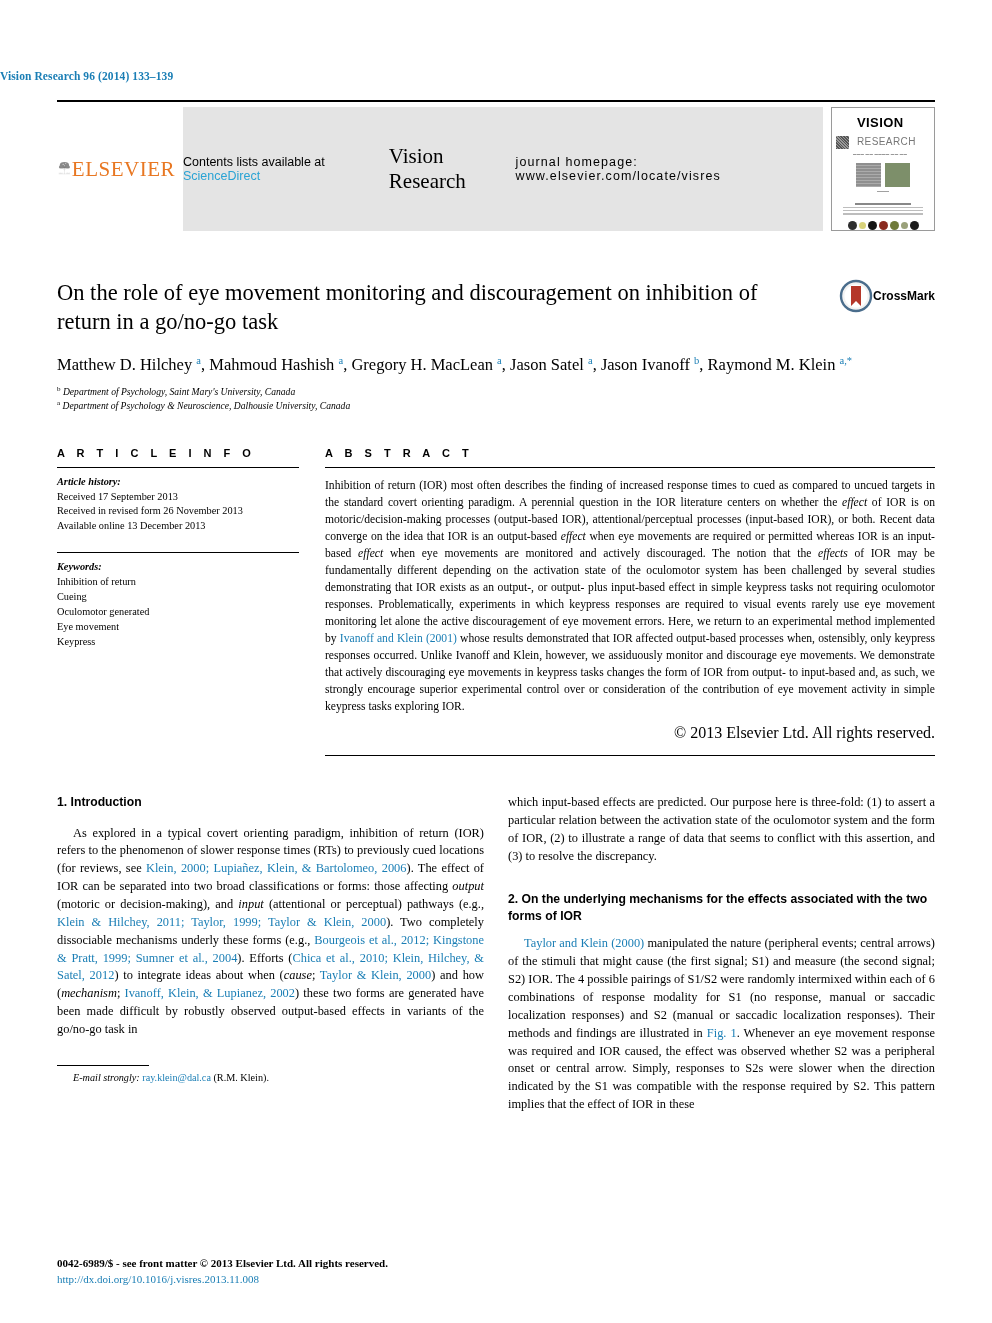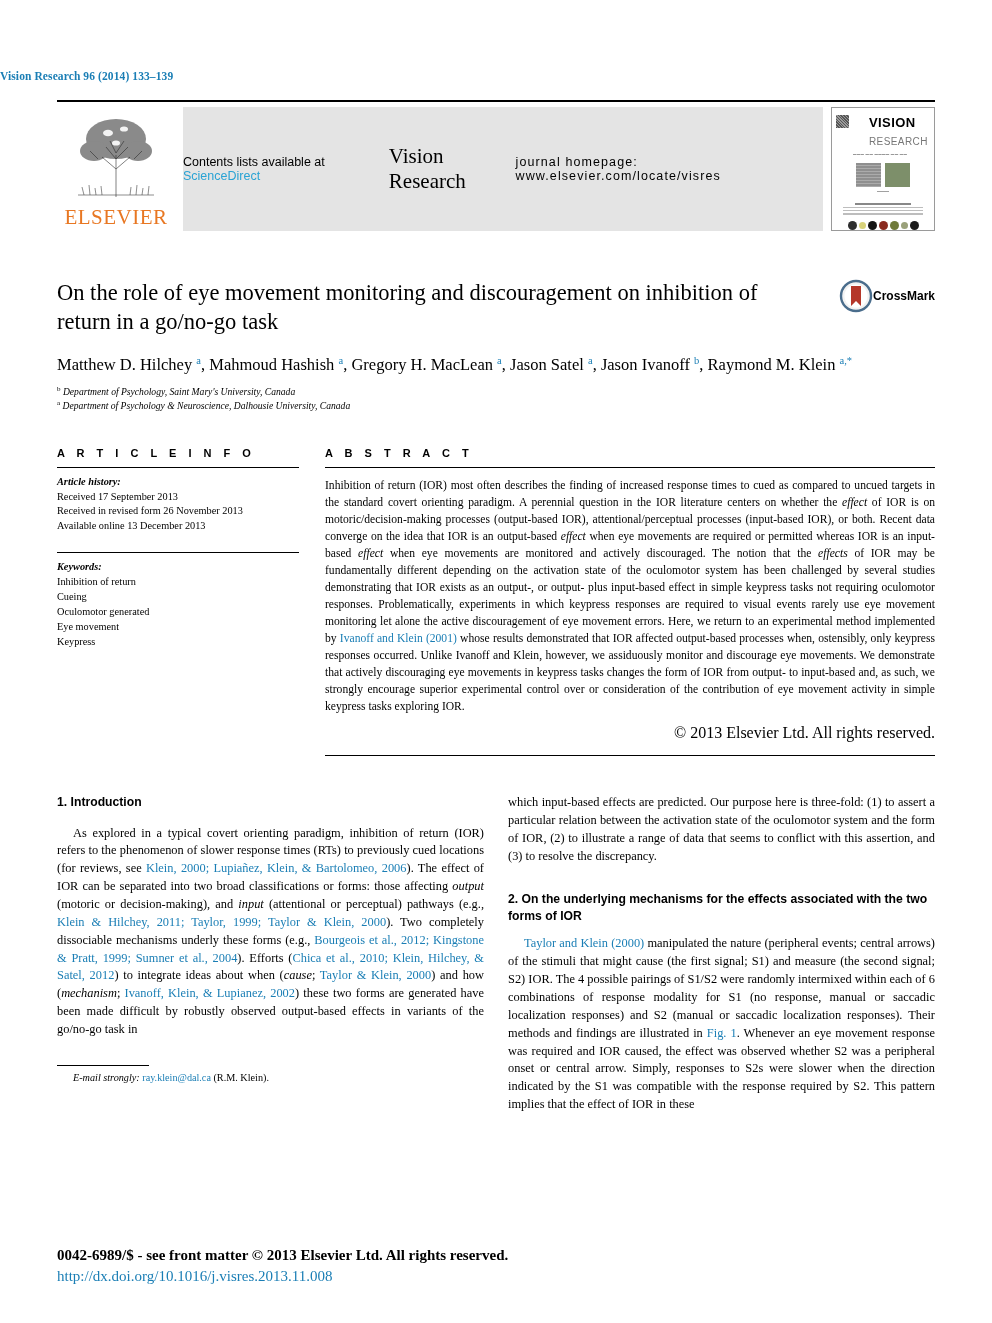--- a/index.html
+++ b/index.html
@@ -28,22 +28,22 @@
   .masthead-wrap { padding: 0 57px; margin-top: 18px; }
   .rule-top { border-top: 2px solid #000; }
   .masthead {
     display: flex;
     align-items: stretch;
     height: 124px;
     margin-top: 5px;
   }
   .elsevier-logo {
     width: 118px; flex: 0 0 118px;
-    display: flex; flex-direction: column;
-    align-items: center; justify-content: center;
+    display: flex; flex-direction: row;
+    align-items: center; justify-content: space-between;
     padding-bottom: 2px;
   }
   .tree-svg { display:block; }
   .elsevier-word {
     font-family: "Liberation Serif", serif;
     font-size: 21px;
     letter-spacing: .5px;
     color: #e87722;
     font-weight: 400;
     line-height: 1;
@@ -72,21 +72,21 @@
     font-size: 12.5px;
     letter-spacing: 1.1px;
   }
   .cover-thumb {
     width: 104px; flex: 0 0 104px;
     border: 1px solid #9a9a9a;
     background: #fff;
     padding: 5px 4px;
     display: flex; flex-direction: column; align-items: center;
   }
-  .cover-head { display:flex; align-items:flex-start; gap:20px; width:100%; }
+  .cover-head { display:flex; align-items:flex-end; gap:8px; width:100%; }
   .cover-mini-logo { width:13px; height:13px; background:#6f6f6f; flex:0 0 13px; margin-top:2px;
     background-image: repeating-linear-gradient(45deg,#555 0 1px,#9a9a9a 1px 2px); }
   .cover-title-1 { font-family:"Liberation Sans",sans-serif; font-weight:bold; font-size:13px; line-height:1; letter-spacing:.4px; }
   .cover-title-2 { font-family:"Liberation Sans",sans-serif; font-size:10px; color:#777; line-height:1; letter-spacing:.4px; }
   .cover-sub { font-size:3.4px; color:#999; letter-spacing:.4px; margin-top:3px; width:100%; text-align:left; padding-left:17px;}
   .cover-imgrow { display:flex; gap:4px; margin-top:7px; }
   .cover-box { width:25px; height:24px; background:#8f8f8f;
     background-image: repeating-linear-gradient(0deg, rgba(255,255,255,.25) 0 1px, transparent 1px 3px); }
   .cover-box.green { background:#7d8f6a; }
   .cover-caption { font-size:3px; color:#999; margin-top:2px; }
@@ -207,21 +207,21 @@
     margin-top: 5px;
   }
   .footnote .email-line { text-indent: 16px; }
   .footnote em { font-style: italic; }
 
   
   .page-footer {
     position: absolute;
     left: 57px; bottom: 36px;
     font-family: "Liberation Serif", serif;
-    font-size: 15px;
+    font-size: 11px;
     line-height: 1.4;
   }
   .page-footer .issn { font-weight: bold; }
 </style>
 </head>
 <body>
 
 <div class="page">
 
   <div class="running-head">Vision Research 96 (2014) 133–139</div>

